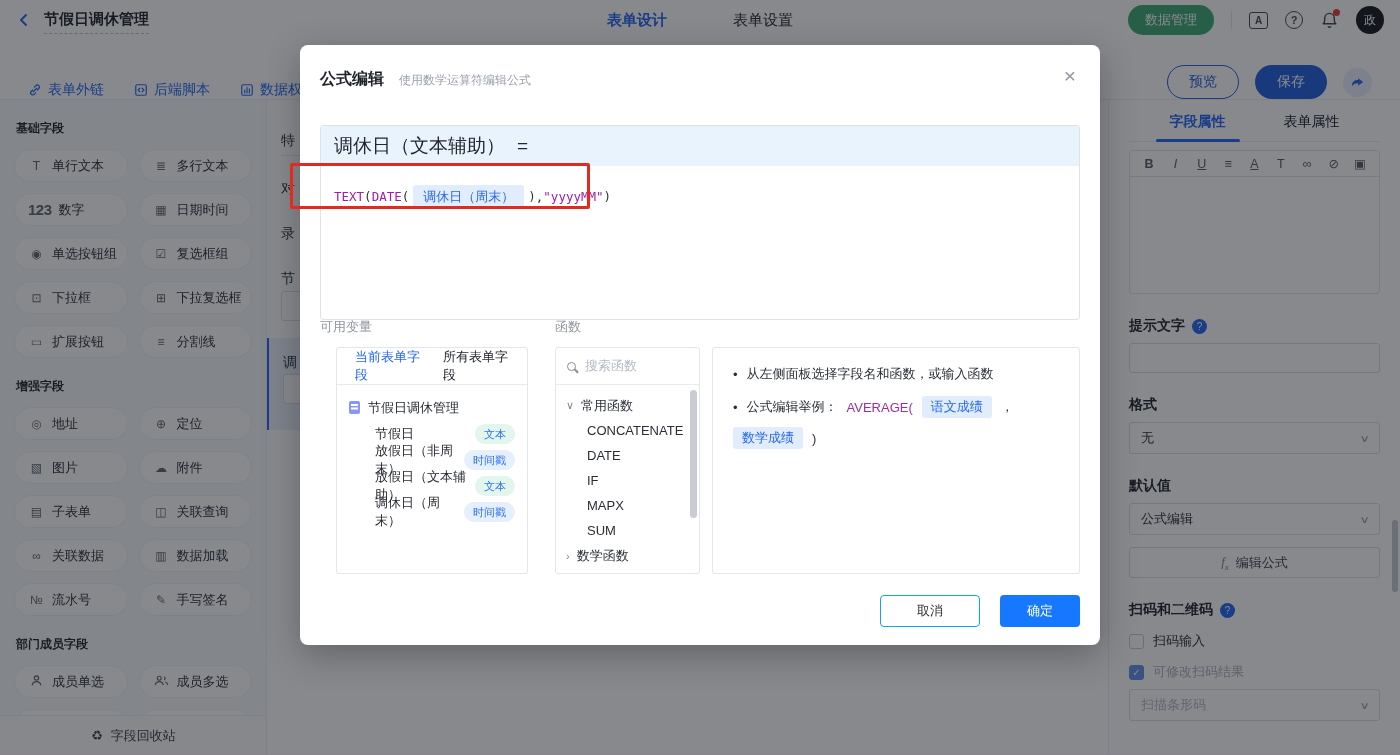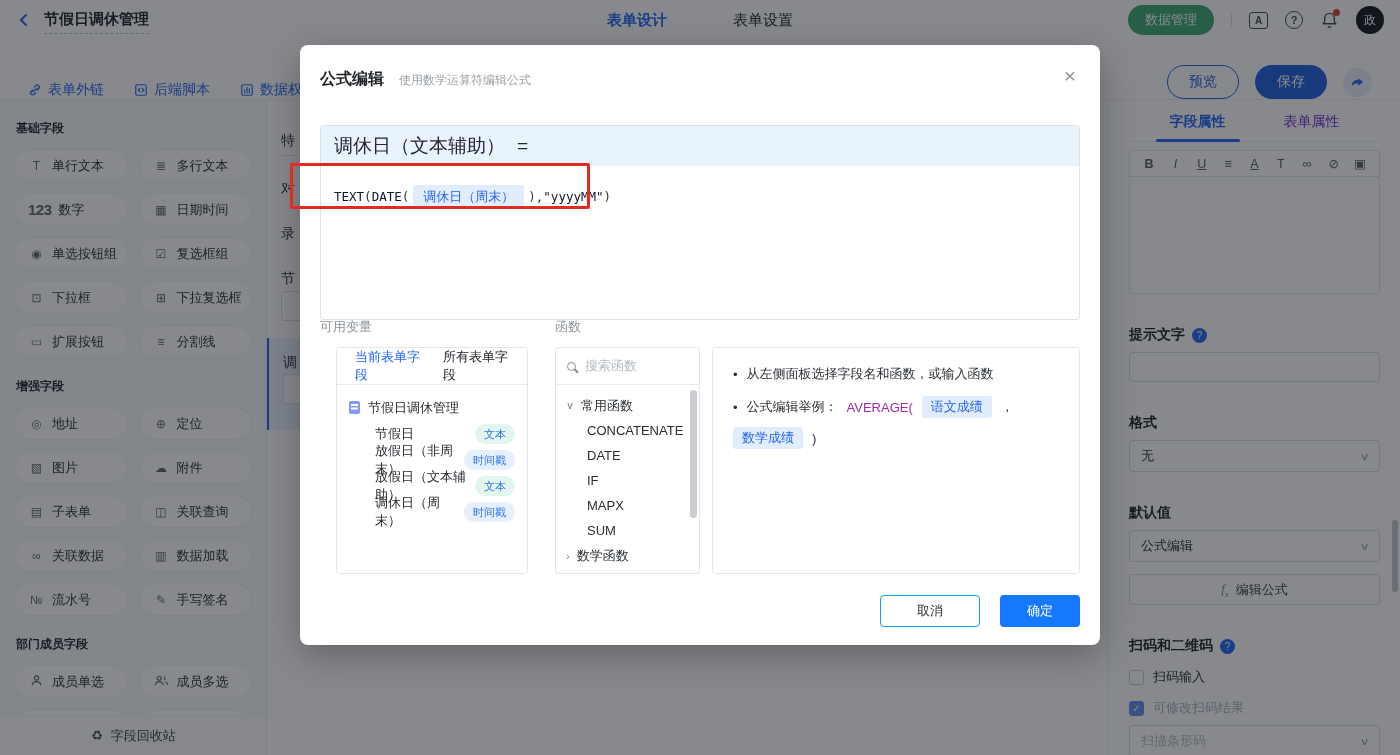--- a/index.html
+++ b/index.html
@@ -44,28 +44,28 @@
   
   .canvas{position:absolute;left:267px;top:100px;width:841px;height:655px;background:#fff;z-index:0}
   .clip-label{position:absolute;left:14px;font-size:14px;color:#2a2f36}
   .clip-divider{position:absolute;left:14px;top:55px;width:70px;height:1px;background:#e4e7eb}
   .clip-input{position:absolute;left:14px;width:150px;height:30px;border:1px solid #dcdfe3;border-radius:3px;background:#fff}
   .clip-selected{position:absolute;left:0;top:238px;width:330px;height:92px;background:#eaf2fd;border-left:2px solid #2467f2}
 
   
   .props{position:absolute;left:1108px;top:100px;width:292px;height:655px;background:#fff;border-left:1px solid #ebedf0;padding:0 20px;overflow:hidden;z-index:1}
   .props-tabs{display:flex;gap:58px;justify-content:center;padding-top:13px;border-bottom:1px solid #ebedf0}
-  .props-tab{font-size:14px;padding-bottom:10px;position:relative;color:#6d28d9;cursor:pointer}
+  .props-tab{font-size:14px;padding-bottom:10px;position:relative;color:#0f172a;cursor:pointer}
   .props-tab.active{color:#2467f2;font-weight:600}
   .props-tab.active::after{content:"";position:absolute;left:-14px;right:-14px;bottom:-1px;height:3px;background:#2467f2;border-radius:2px}
   .editor-box{margin-top:8px;border:1px solid #e3e6ea;border-radius:3px;height:144px;background:#fff}
   .editor-toolbar{height:26px;border-bottom:1px solid #e3e6ea;display:flex;align-items:center;justify-content:space-between;padding:0 9px;color:#565d66;font-size:12.5px}
   .rt{width:20px;text-align:center;cursor:pointer}
   .rt.b{font-weight:700}.rt.i{font-style:italic}.rt.u,.rt.a{text-decoration:underline}
-  .plabel{font-size:14px;font-weight:700;margin-top:32px;display:flex;gap:7px;align-items:center;color:#1f2329}
+  .plabel{font-size:14px;font-weight:700;margin-top:23px;display:flex;gap:7px;align-items:center;color:#1f2329}
   .q-badge{width:15px;height:15px;border-radius:50%;background:#2467f2;color:#fff;font-size:10px;font-weight:400;display:inline-flex;align-items:center;justify-content:center}
   .text-input{margin-top:8px;height:30px;border:1px solid #dadde2;border-radius:3px;width:100%;background:#fff}
   .pselect{margin-top:8px;height:32px;border:1px solid #dadde2;border-radius:3px;display:flex;align-items:center;justify-content:space-between;padding:0 11px;font-size:13px;color:#2a2f36;cursor:pointer;background:#fff}
   .chev{color:#9aa0a8;font-size:10px;transform:scaleX(1.4)}
   .btn-fx{margin-top:12px;height:31px;border:1px solid #dadde2;border-radius:3px;display:flex;align-items:center;justify-content:center;gap:7px;color:#3c4148;font-size:13px;background:#fff;cursor:pointer;width:100%}
   .fxg{font-family:"Liberation Serif",serif;font-style:italic;color:#7a828c;font-size:13px}
   .fxg sub{font-size:9px}
   .check-row{margin-top:13px;display:flex;gap:9px;align-items:center;font-size:13px;color:#2a2f36}
   .checkbox{width:15px;height:15px;border:1px solid #c6cad1;border-radius:3px;background:#fff;flex:none;cursor:pointer}
   .checkbox.checked{background:#6590e9;border-color:#6590e9;color:#fff;font-size:10px;display:flex;align-items:center;justify-content:center}
@@ -78,21 +78,21 @@
   .modal{position:absolute;left:300px;top:45px;width:800px;height:600px;background:#fff;border-radius:8px;z-index:50;box-shadow:0 10px 36px rgba(0,0,0,.28)}
   .modal-head{display:flex;align-items:baseline;padding:24px 20px 0;gap:15px}
   .modal-title{font-size:16px;font-weight:700}
   .modal-sub{font-size:12px;color:#9aa1ab}
   .modal-close{position:absolute;right:24px;top:20px;font-size:21px;color:#8f959e;cursor:pointer;line-height:1}
 
   .fx-box{position:absolute;left:20px;top:80px;width:760px;height:195px;border:1px solid #dfe3e8;border-radius:3px;overflow:hidden;background:#fff}
   .fx-head{height:40px;background:#e9f3fd;display:flex;align-items:center;padding:0 13px;font-size:19px;color:#23272e}
   .fx-eq{margin-left:12px}
   .fx-body{padding:19px 13px;font-family:"DejaVu Sans Mono",monospace;font-size:12.5px;color:#32363c;display:flex;align-items:center}
-  .tok-fn,.tok-str{color:#0f172a}
+  .tok-fn,.tok-str{color:#a21caf}
   .tok-field{background:#e1ecfc;color:#2467f2;border-radius:3px;padding:2.5px 10px;margin:0 4px;font-family:"Liberation Sans",sans-serif;font-size:13px;cursor:pointer}
 
   .panel-label{position:absolute;font-size:13px;color:#8f959e;top:273px}
   .panel{position:absolute;top:302px;border:1px solid #e3e6ea;border-radius:3px;background:#fff;height:227px;overflow:hidden}
   .vars-panel{left:36px;width:192px}
   .vars-tabs{height:37px;border-bottom:1px solid #e8eaee;display:flex;align-items:center;padding:0 18px;gap:22px;font-size:13px}
   .vars-tab{cursor:pointer;color:#23272e}
   .vars-tab.active{color:#2467f2}
   .vars-body{padding:9px 12px;font-size:13px;color:#262a30}
   .vtree-form{display:flex;gap:8px;align-items:center;height:27px;cursor:pointer}

